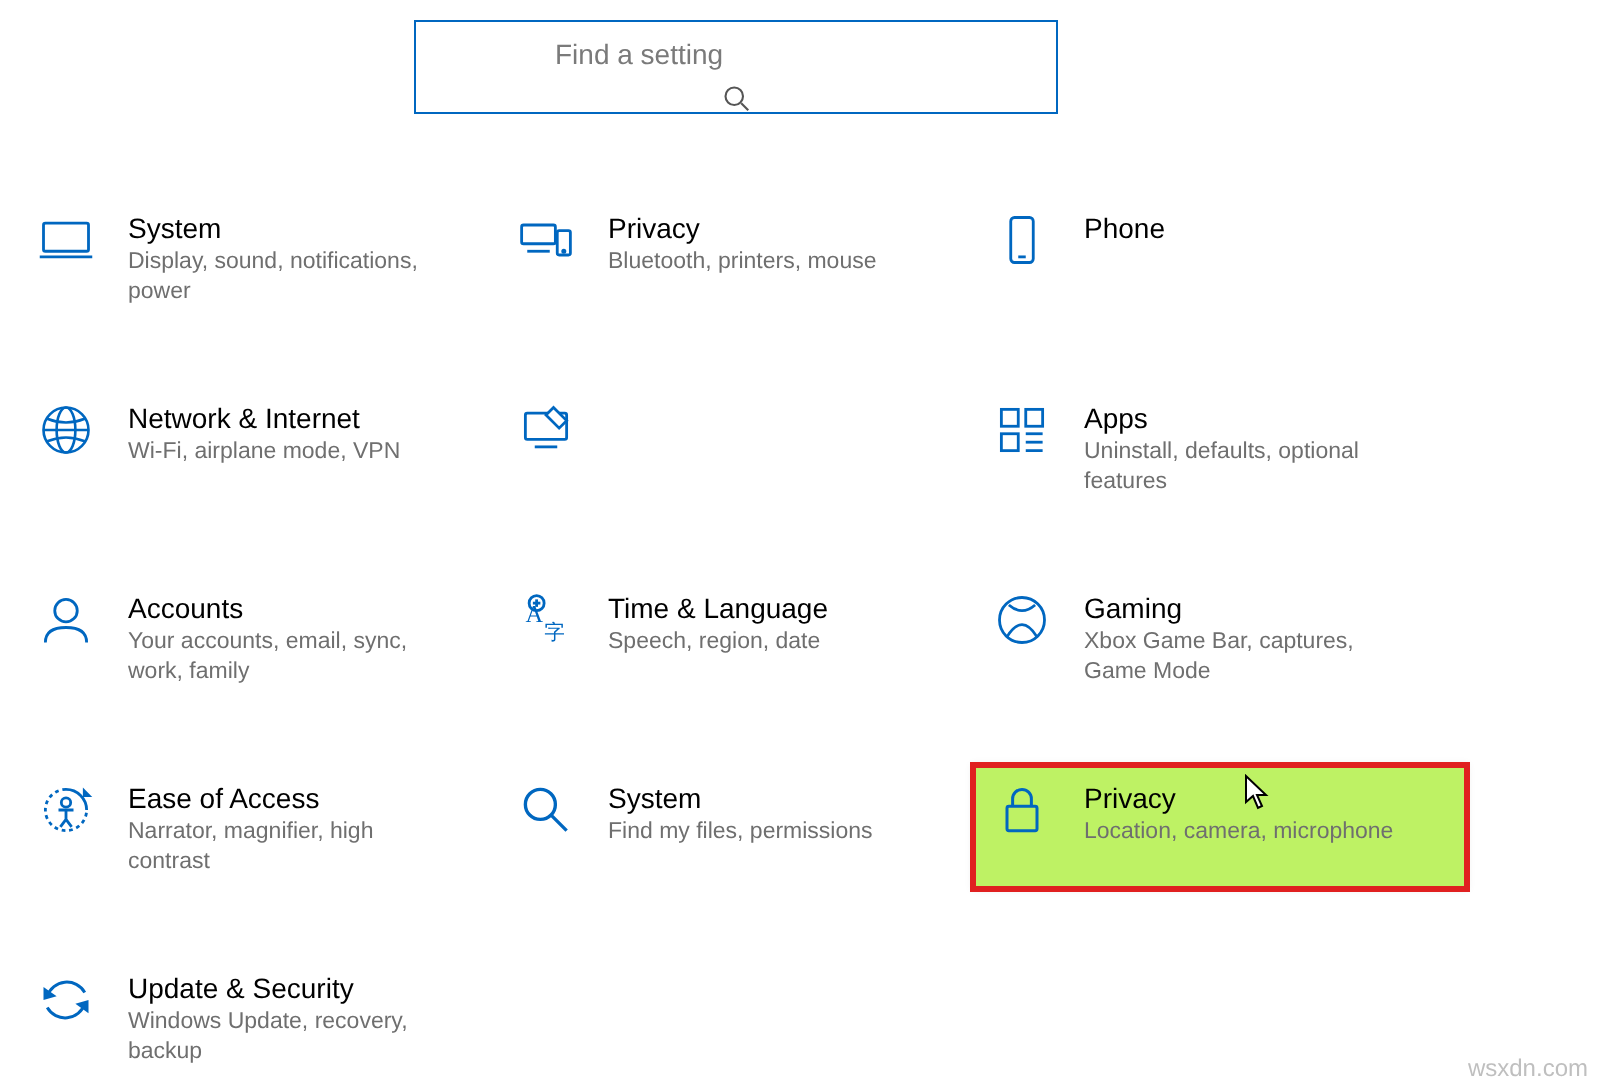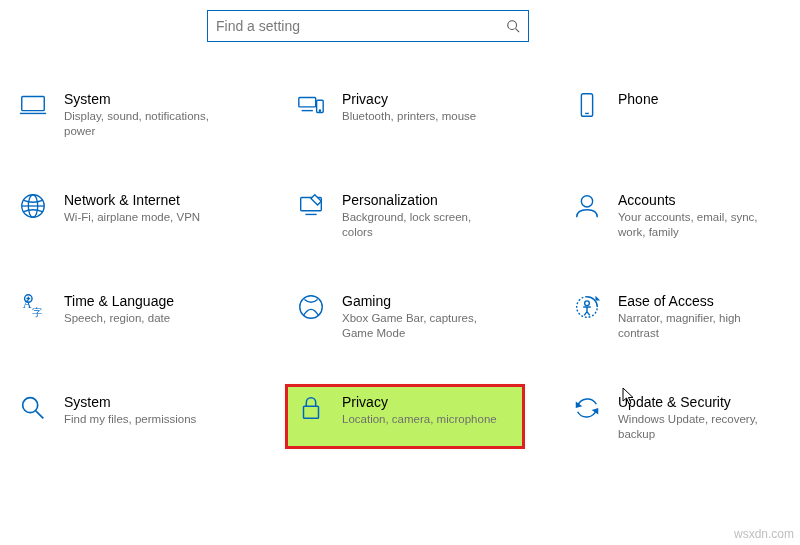--- a/index.html
+++ b/index.html
@@ -7,43 +7,43 @@
     font-family: "Segoe UI", Arial, sans-serif;
     background: #fff;
     width: 800px;
     height: 545px;
     overflow: hidden;
     position: relative;
   }
   .search-wrap {
     margin: 10px 0 0 207px;
     width: 322px;
-    height: 32px;
+    height: 47px;
     border: 1.5px solid #0067c0;
     display: flex;
     align-items: center;
     padding: 0 8px;
+    flex-direction: column;
   }
   .search-wrap input {
     flex: 1;
     border: none;
     outline: none;
     font-size: 14px;
     color: #333;
     background: transparent;
   }
   .search-wrap input::placeholder { color: #7a7a7a; }
   .search-icon { color: #555; }
   .grid {
     margin: 40px 0 0 8px;
     display: grid;
     grid-template-columns: 240px 238px 248px;
     column-gap: 0;
     row-gap: 32px;
-    gap: 38px;
   }
   .tile {
     display: flex;
     align-items: flex-start;
     gap: 14px;
     padding: 6px 8px 6px 8px;
     cursor: default;
   }
   .tile .icon {
     width: 34px;
@@ -161,26 +161,38 @@
   </div>
 
   <div class="tile">
     <span class="icon">
       <svg width="30" height="30" viewBox="0 0 32 32" fill="none" stroke="#0067c0" stroke-width="1.5">
         <rect x="5" y="7" width="22" height="14" rx="1"></rect>
         <path d="M20 4 L27 11 L23 15 L16 8 Z" fill="#fff"></path>
         <line x1="10" y1="25" x2="22" y2="25"></line>
       </svg>
     </span>
-    <div class="txt">
-      <div class="title">Personalization</div>
-      <div class="desc">Background, lock screen, colors</div>
-    </div>
-  </div>
-
+  </div>
+
+  <div class="tile">
+    <span class="icon">
+      <svg width="30" height="30" viewBox="0 0 32 32" fill="none" stroke="#0067c0" stroke-width="1.5">
+        <rect x="5" y="5" width="9" height="9"></rect>
+          <rect x="18" y="5" width="9" height="9"></rect>
+        <rect x="5" y="18" width="9" height="9"></rect>
+        <line x1="18" y1="18" x2="27" y2="18"></line>
+          <line x1="18" y1="22.5" x2="27" y2="22.5"></line>
+          <line x1="18" y1="27" x2="27" y2="27"></line>
+      </svg>
+    </span>
+    <div class="txt">
+      <div class="title">Apps</div>
+      <div class="desc">Uninstall, defaults, optional features</div>
+    </div>
+  </div>
 
   <div class="tile">
     <span class="icon">
       <svg width="30" height="30" viewBox="0 0 32 32" fill="none" stroke="#0067c0" stroke-width="1.5">
         <circle cx="16" cy="11" r="6"></circle>
         <path d="M5 28 Q5 20 16 20 Q27 20 27 28"></path>
       </svg>
     </span>
     <div class="txt">
       <div class="title">Accounts</div>

